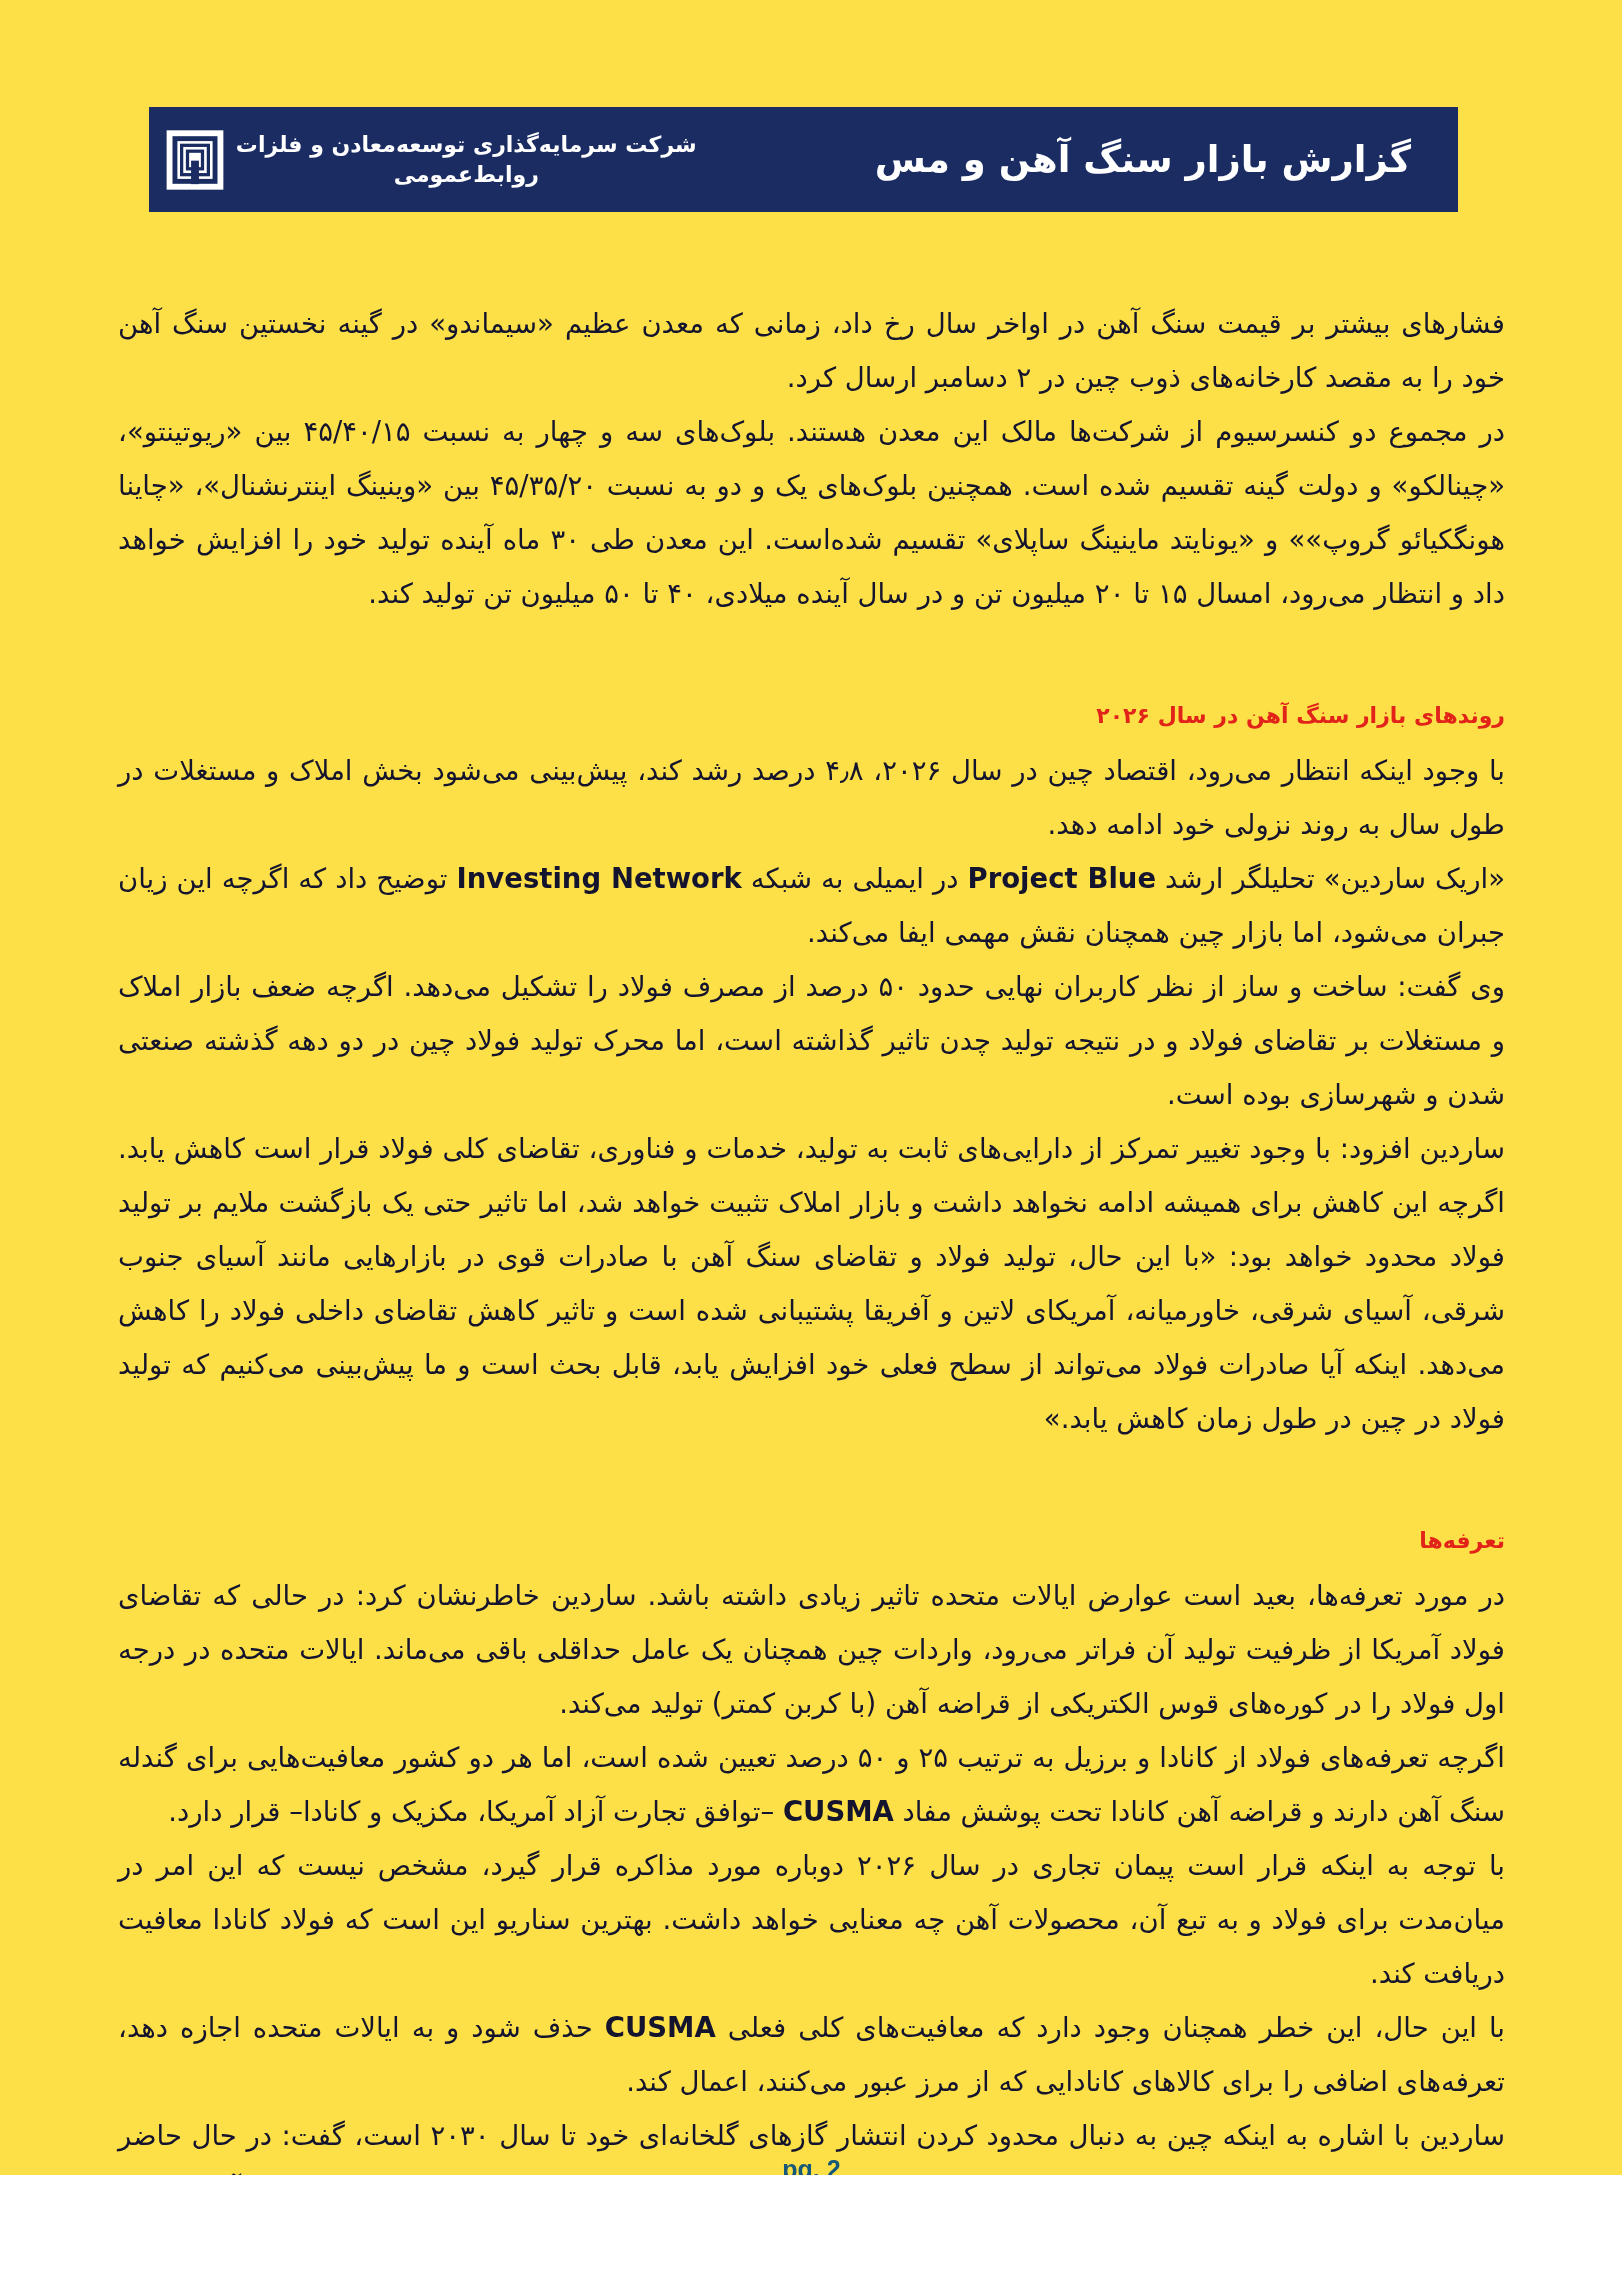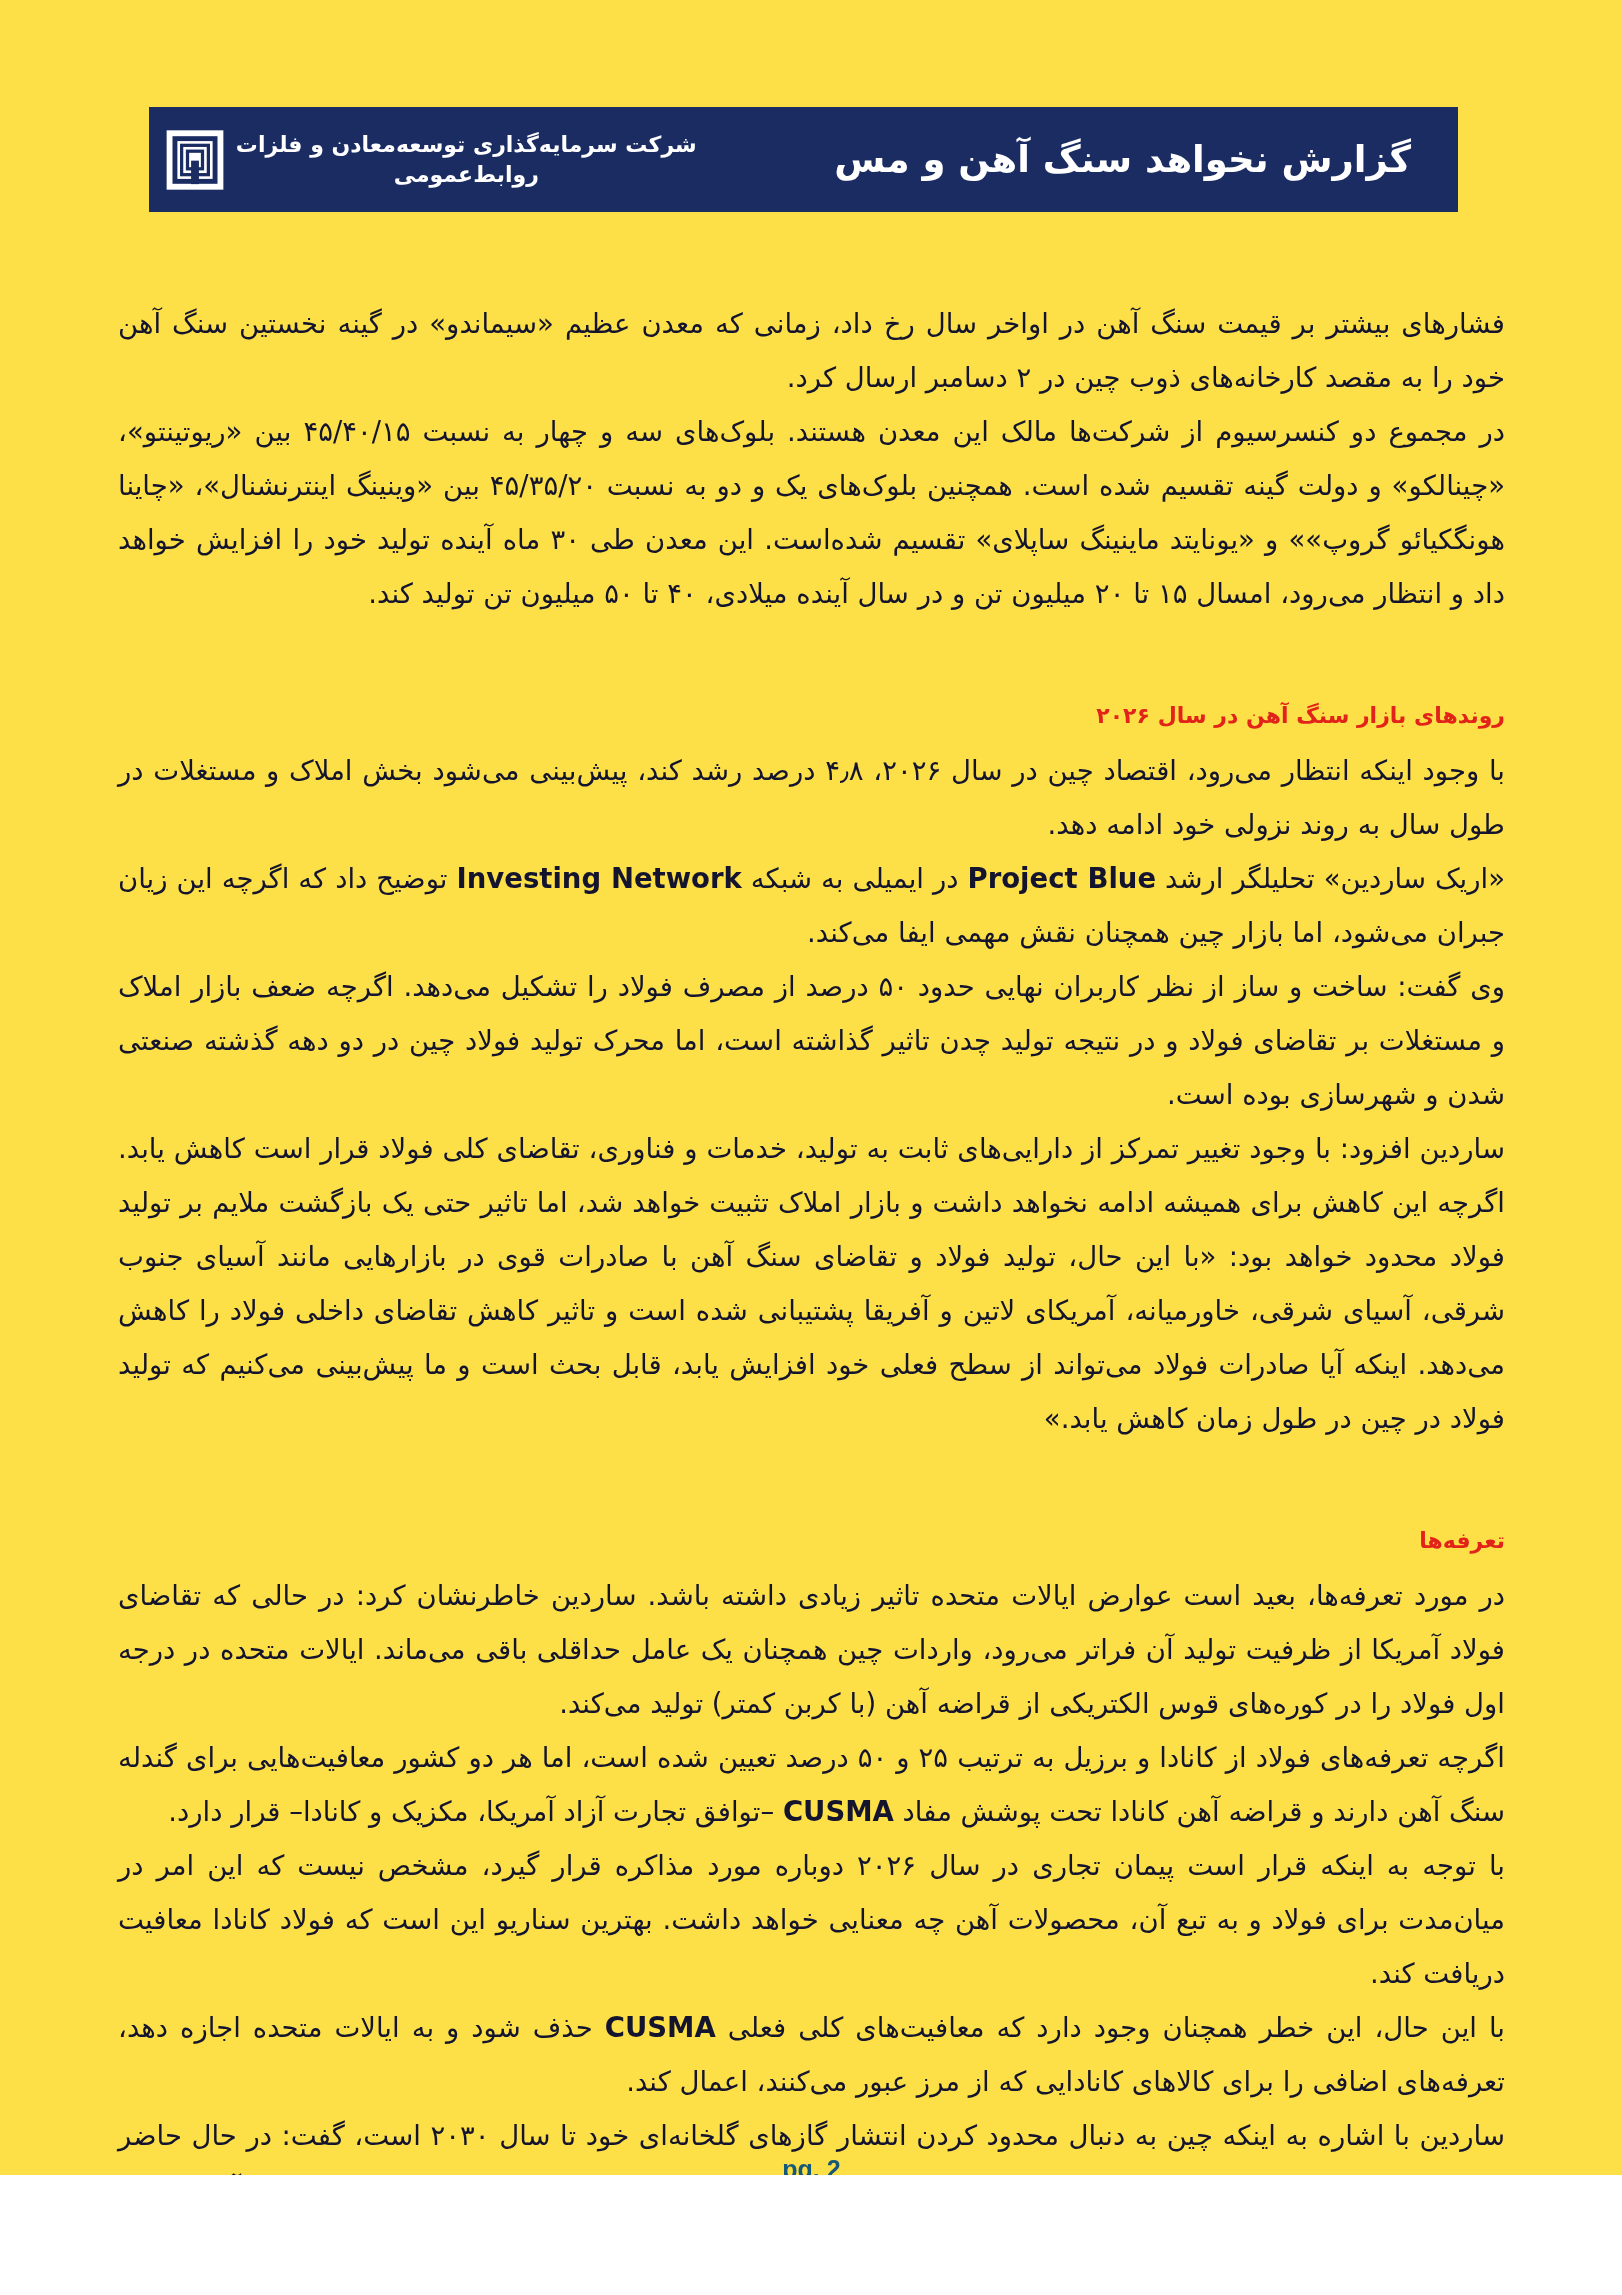--- a/index.html
+++ b/index.html
@@ -103,21 +103,21 @@
           <rect x="28" y="28" width="32" height="36" fill="none" stroke="#ffffff" stroke-width="4"></rect>
           <rect x="35" y="35" width="18" height="22" fill="#ffffff"></rect>
           <rect x="38" y="47" width="12" height="36" fill="#1b2c63"></rect>
         </svg>
       </span>
       <div class="brand-text">
         <div class="brand-line1">شرکت سرمایه‌گذاری توسعه‌معادن و فلزات</div>
         <div class="brand-line2">روابط‌عمومی</div>
       </div>
     </div>
-    <div class="report-title">گزارش نخواهد سنگ آهن و مس</div>
+    <div class="report-title">گزارش بازار سنگ آهن و مس</div>
   </header>
 
   <main class="content">
     <p>فشارهای بیشتر بر قیمت سنگ آهن در اواخر سال رخ داد، زمانی که معدن عظیم «سیماندو» در گینه نخستین سنگ آهن خود را به مقصد کارخانه‌های ذوب چین در ۲ دسامبر ارسال کرد.</p>
     <p>در مجموع دو کنسرسیوم از شرکت‌ها مالک این معدن هستند. بلوک‌های سه و چهار به نسبت ۴۵/۴۰/۱۵ بین «ریوتینتو»، «چینالکو» و دولت گینه تقسیم شده است. همچنین بلوک‌های یک و دو به نسبت ۴۵/۳۵/۲۰ بین «وینینگ اینترنشنال»، «چاینا هونگکیائو گروپ»» و «یونایتد ماینینگ ساپلای» تقسیم شده‌است. این معدن طی ۳۰ ماه آینده تولید خود را افزایش خواهد داد و انتظار می‌رود، امسال ۱۵ تا ۲۰ میلیون تن و در سال آینده میلادی، ۴۰ تا ۵۰ میلیون تن تولید کند.</p>
     <h2>روندهای بازار سنگ آهن در سال ۲۰۲۶</h2>
     <p>با وجود اینکه انتظار می‌رود، اقتصاد چین در سال ۲۰۲۶، ۴٫۸ درصد رشد کند، پیش‌بینی می‌شود بخش املاک و مستغلات در طول سال به روند نزولی خود ادامه دهد.</p>
     <p>«اریک ساردین» تحلیلگر ارشد <b>Project Blue</b> در ایمیلی به شبکه <b>Investing Network</b> توضیح داد که اگرچه این زیان جبران می‌شود، اما بازار چین همچنان نقش مهمی ایفا می‌کند.</p>
     <p>وی گفت: ساخت و ساز از نظر کاربران نهایی حدود ۵۰ درصد از مصرف فولاد را تشکیل می‌دهد. اگرچه ضعف بازار املاک و مستغلات بر تقاضای فولاد و در نتیجه تولید چدن تاثیر گذاشته است، اما محرک تولید فولاد چین در دو دهه گذشته صنعتی شدن و شهرسازی بوده است.</p>
     <p>ساردین افزود: با وجود تغییر تمرکز از دارایی‌های ثابت به تولید، خدمات و فناوری، تقاضای کلی فولاد قرار است کاهش یابد. اگرچه این کاهش برای همیشه ادامه نخواهد داشت و بازار املاک تثبیت خواهد شد، اما تاثیر حتی یک بازگشت ملایم بر تولید فولاد محدود خواهد بود: «با این حال، تولید فولاد و تقاضای سنگ آهن با صادرات قوی در بازارهایی مانند آسیای جنوب شرقی، آسیای شرقی، خاورمیانه، آمریکای لاتین و آفریقا پشتیبانی شده است و تاثیر کاهش تقاضای داخلی فولاد را کاهش می‌دهد. اینکه آیا صادرات فولاد می‌تواند از سطح فعلی خود افزایش یابد، قابل بحث است و ما پیش‌بینی می‌کنیم که تولید فولاد در چین در طول زمان کاهش یابد.»</p>

